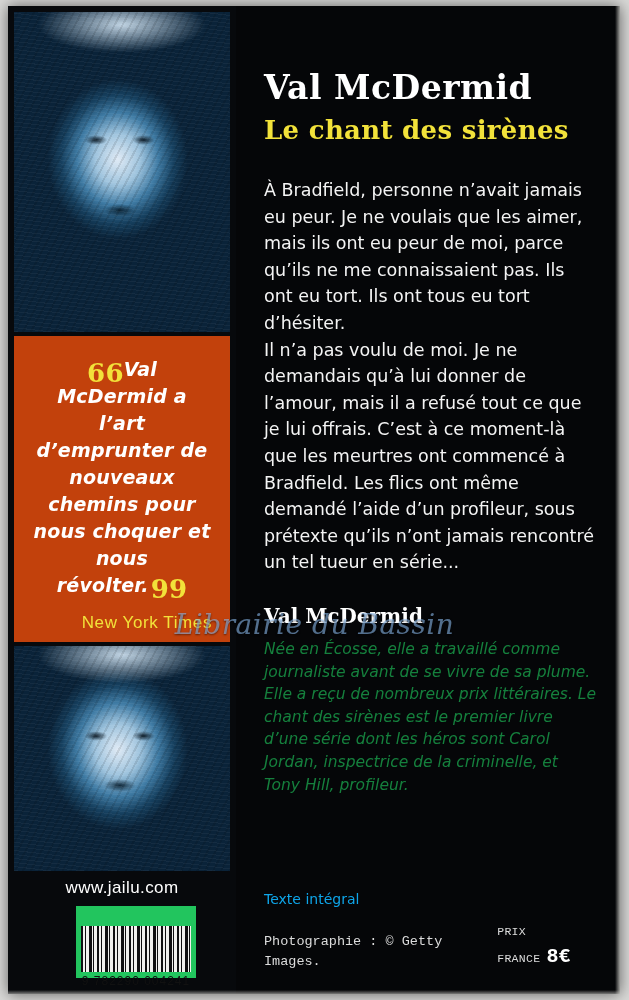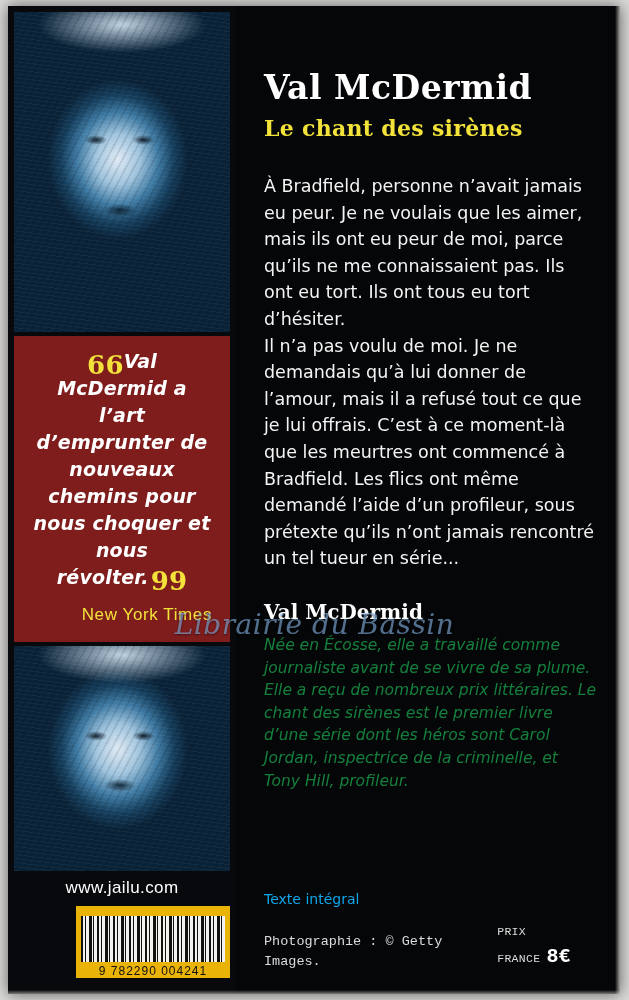--- a/index.html
+++ b/index.html
@@ -96,24 +96,24 @@
       repeating-linear-gradient(-62deg, rgba(0,0,0,0.10) 0 2px, rgba(0,0,0,0) 2px 7px);
   }
 
   
   .quote-box {
     position: absolute;
     left: 6px;
     top: 330px;
     width: 216px;
     height: 306px;
-    background: #7f1d1d;
+    background: #c2410c;
     color: #ffffff;
     box-sizing: border-box;
-    padding: 12px 18px 12px 18px;
+    padding: 20px 18px 12px 18px;
     text-align: center;
   }
   .quote-text {
     font-family: "DejaVu Sans", sans-serif;
     font-style: italic;
     font-weight: bold;
     font-size: 19px;
     line-height: 1.42;
     letter-spacing: 0.2px;
   }
@@ -146,24 +146,24 @@
     text-align: center;
     color: #ffffff;
     font-weight: normal;
     font-size: 17px;
     letter-spacing: 0.4px;
   }
   .barcode-wrap {
     position: absolute;
     left: 68px;
     top: 900px;
-    width: 154px;
+    width: 120px;
     height: 72px;
-    background: #eab308;
-    padding: 10px 5px 2px 5px;
+    background: #22c55e;
+    padding: 20px 5px 2px 5px;
     box-sizing: border-box;
   }
   .barcode-bars {
     width: 100%;
     height: 46px;
     background:
       repeating-linear-gradient(90deg,
         #111 0 2px, #f2f2ee 2px 4px,
         #111 4px 5px, #f2f2ee 5px 8px,
         #111 8px 11px, #f2f2ee 11px 12px,
@@ -195,21 +195,21 @@
     font-family: "DejaVu Serif", serif;
     font-weight: bold;
     font-size: 33px;
     letter-spacing: 0.5px;
     color: #ffffff;
   }
   .title {
     margin-top: 8px;
     font-family: "DejaVu Serif", serif;
     font-weight: bold;
-    font-size: 22px;
+    font-size: 26px;
     color: #f2e23a;
     letter-spacing: 0.3px;
   }
 
   .blurb {
     margin-top: 32px;
     font-family: "DejaVu Sans", sans-serif;
     font-size: 17.5px;
     line-height: 1.52;
     color: #f4f4f4;

